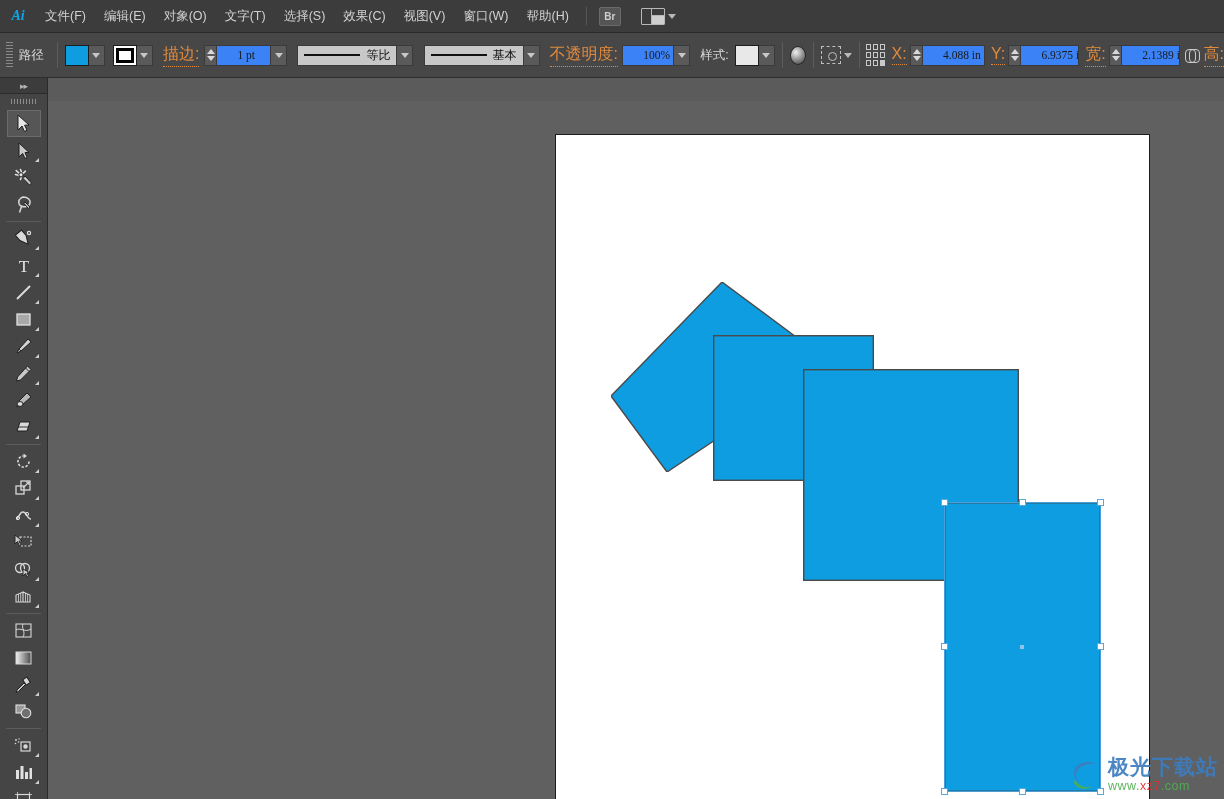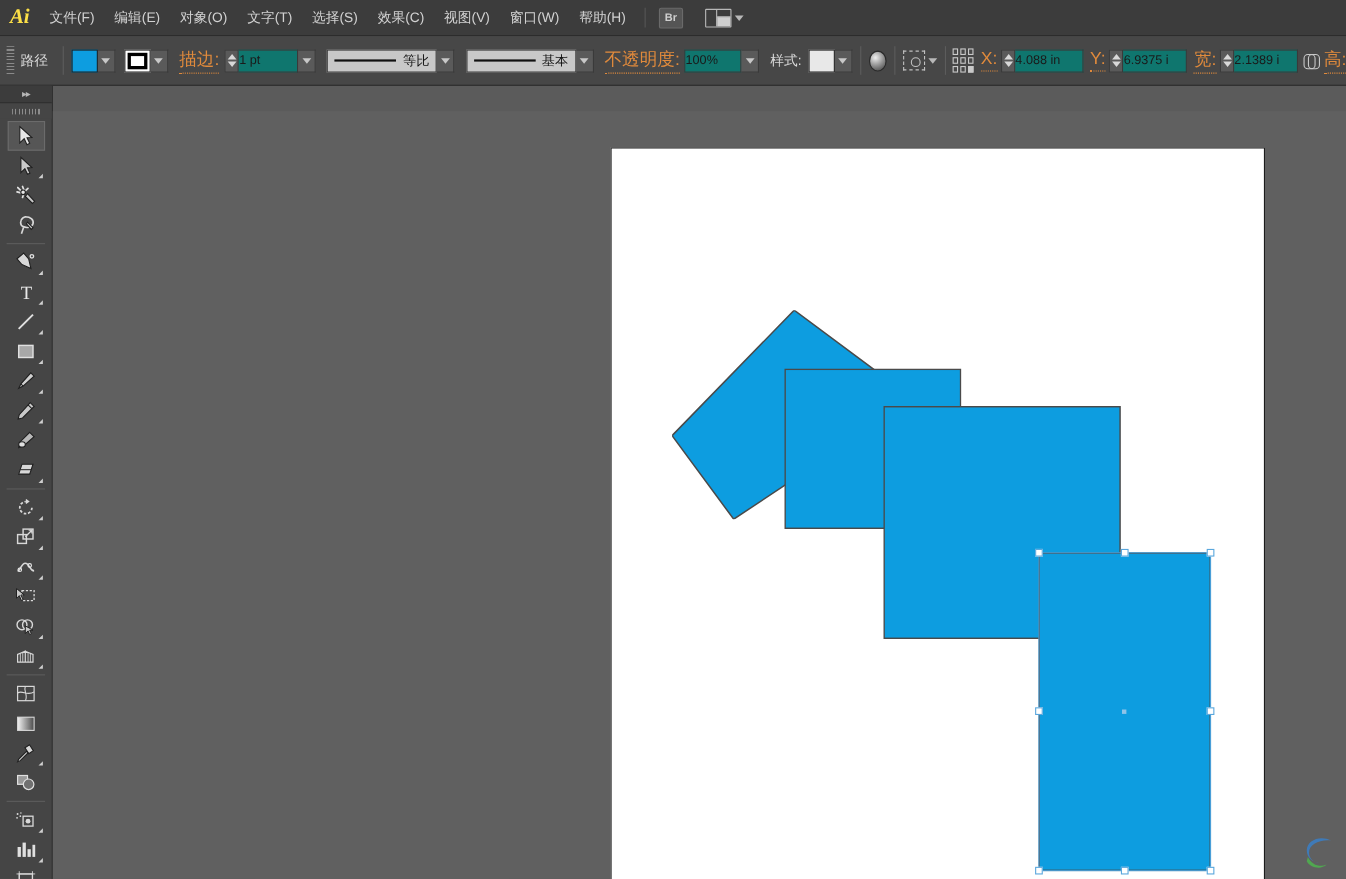--- a/index.html
+++ b/index.html
@@ -12,21 +12,21 @@
   #app { position: relative; width: 1224px; height: 799px; }
 
   
   .menubar {
     position: absolute; left: 0; top: 0; width: 1224px; height: 33px;
     background: #3c3c3c; display: flex; align-items: center;
     border-bottom: 1px solid #2a2a2a;
   }
   .ai-logo {
     width: 36px; height: 33px; display: flex; align-items: center;
-    justify-content: center; color: #fde047; font-size: 19px;
+    justify-content: center; color: #0ea5e9; font-size: 14px;
     font-weight: bold; font-style: italic; font-family: "Liberation Serif", serif;
   }
   .menu-item {
     padding: 0 9px; height: 33px; line-height: 33px;
     color: #d2d2d2; font-size: 12.5px; white-space: nowrap; cursor: default;
   }
   .menu-sep-v { width: 1px; height: 18px; background: #555; margin: 0 8px; }
   .br-btn {
     width: 22px; height: 19px; background: #555; border: 1px solid #6a6a6a;
     border-radius: 2px; color: #cfcfcf; font-size: 10px; font-weight: bold;
@@ -89,23 +89,23 @@
   .spinner {
     width: 13px; height: 21px; background: #5a5a5a; border: 1px solid #3a3a3a;
     display: flex; flex-direction: column; align-items: center;
     justify-content: space-around; padding: 2px 0;
   }
   .sp-up { width: 0; height: 0; border-left: 4px solid transparent;
            border-right: 4px solid transparent; border-bottom: 5px solid #d8d8d8; }
   .sp-dn { width: 0; height: 0; border-left: 4px solid transparent;
            border-right: 4px solid transparent; border-top: 5px solid #d8d8d8; }
   .txtfield {
-    height: 21px; background: #0f766e; border: 1px solid #3a3a3a; border-left: none;
-    color: #1a1a1a; font-size: 11.5px; line-height: 19px; padding: 0 0;
-    font-family: Liberation Sans, sans-serif; overflow: hidden; white-space: nowrap;
+    height: 21px; background: #3b82f6; border: 1px solid #3a3a3a; border-left: none;
+    color: #1a1a1a; font-size: 11.5px; line-height: 19px; padding: 0 20px;
+    font-family: Liberation Serif, serif; overflow: hidden; white-space: nowrap;
   }
   .selfield {
     height: 21px; background: #c8c8c8; border: 1px solid #3a3a3a;
     color: #111; font-size: 12px; line-height: 19px; padding: 0 6px;
     display: flex; align-items: center; justify-content: flex-end; gap: 6px;
     white-space: nowrap;
   }
   .profline { width: 58px; height: 2px; background: #111; }
   .style-sw {
     width: 24px; height: 21px; background: #e8e8e8; border: 1px solid #1d1d1d;
@@ -608,16 +608,20 @@
       <div class="handle" style="left:541px;top:653px"></div>
     </div>
 
     <div class="watermark">
       <div class="wm-swirl">
         <svg width="38" height="38" viewBox="0 0 38 38">
           <path d="M30 9 C20 4 8 9 8 18 C8 25 14 30 21 29 C15 30 10 26 10 20 C10 13 19 8 30 9 Z" fill="#3d7dbf"></path>
           <path d="M9 24 C12 31 20 34 26 31 C21 36 11 34 8 28 Z" fill="#4fae4f"></path>
         </svg>
       </div>
+      <div class="wm-text">
+        <span class="wm-top">极光下载站</span>
+        <span class="wm-bot"><span>www.</span><b>xz7</b><span>.com</span></span>
+      </div>
     </div>
   </div>
 
 </div>
 
 </body></html>

